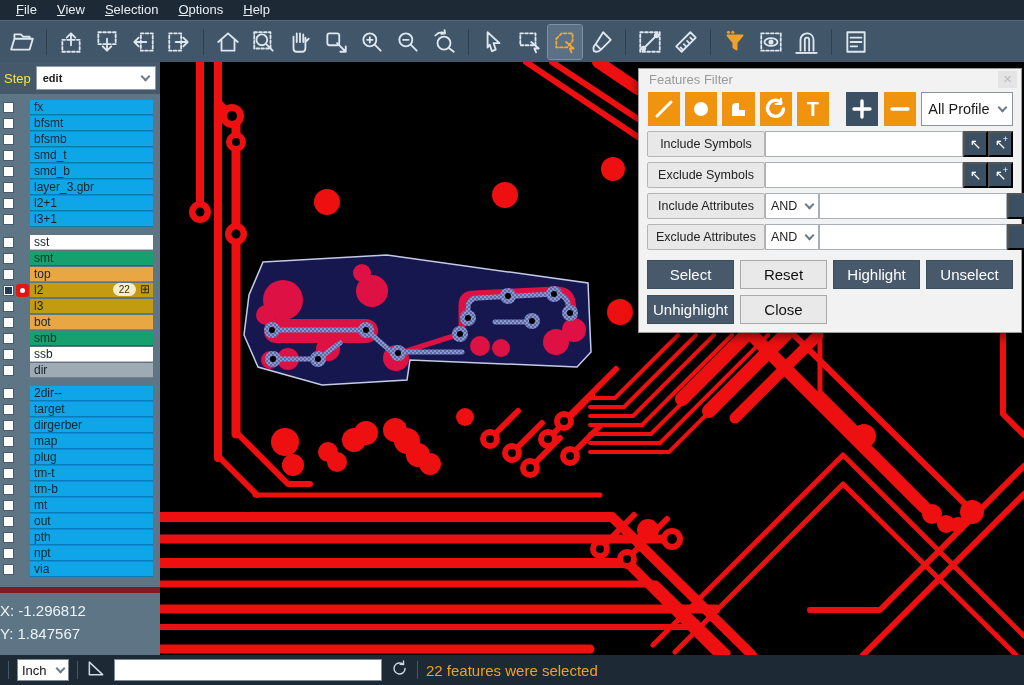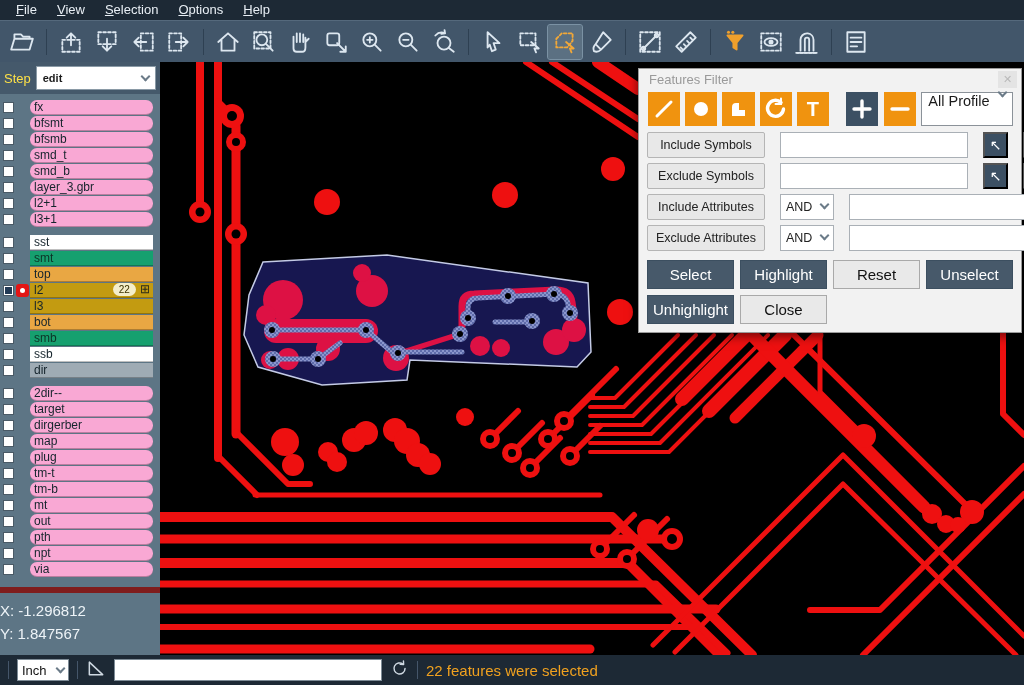--- a/index.html
+++ b/index.html
@@ -31,21 +31,21 @@
   .chev { width:7px; height:7px; border-right:2px solid #6b7b88; border-bottom:2px solid #6b7b88; transform:rotate(45deg); display:inline-block; margin-left:auto; margin-top:-4px;}
   .layerwrap { padding-top:5px; }
   .lgroup { margin-bottom:7px; }
   .lrow { display:flex; align-items:center; height:16px; }
   .cb { width:11px; height:11px; background:#fff; border:1.5px solid #4a5a66; margin-left:3px; flex:0 0 auto; display:flex; align-items:center; justify-content:center;}
   .cb .fill { width:7px; height:7px; background:#223a55; }
   .ind { width:16px; height:14px; flex:0 0 auto; display:flex; align-items:center; justify-content:center;}
   .ind .dot { width:13px; height:13px; background:#e31515; border-radius:3px; display:flex; align-items:center; justify-content:center;}
   .ind .dot i { width:5px; height:5px; background:#fff; border-radius:50%; }
   .bar { flex:1; height:15px; margin-right:7px; font-size:12px; color:#15242c; display:flex; align-items:center; padding:0 3px 0 4px; border-bottom:1px solid rgba(0,0,0,.25); white-space:nowrap; overflow:hidden;}
-  .c-teal { background:#f9a8d4;border-radius:7px; } .c-green { background:#16a06f; color:#0d3326;}
+  .c-teal { background:#0ea5e9; } .c-green { background:#16a06f; color:#0d3326;}
   .c-amber { background:#e9a743; } .c-gold { background:#c39b11; }
   .c-white { background:#ffffff; } .c-gray { background:#9fabb4; }
   .count { margin-left:auto; background:#f4eecb; border-radius:8px; font-size:10px; padding:0 6px; color:#3a3000; line-height:13px;}
   .gridico { font-size:12px; margin-left:4px; color:#2a2a1a; line-height:13px;}
   .sspacer { flex:1 1 auto; }
   .coords { border-top:6px solid #7f1d1d; padding:7px 0 10px; color:#eef4f8; font-size:15px; line-height:1.5;}
 
   
   .canvaswrap { position:relative; width:864px; height:593px; background:#000; overflow:hidden;}
   .canvaswrap > svg { position:absolute; left:0; top:0; }
@@ -53,23 +53,23 @@
   
   .dialog { position:absolute; left:478px; top:6px; width:384px; height:265px; background:#f2f2f2; border:1px solid #9a9a9a; box-shadow:0 3px 10px rgba(0,0,0,.55); display:flex; flex-direction:column;}
   .dtitle { height:24px; display:flex; align-items:center; padding:2px 4px 0 10px; font-size:13px; color:#9a9a9a;}
   .dclose { margin-left:auto; width:19px; height:17px; background:#e4e4e4; color:#b9b9b9; font-size:11px; display:flex; align-items:center; justify-content:center;}
   .dtools { display:flex; align-items:center; padding:4px 8px 5px 9px; gap:5px;}
   .obtn { width:34px; height:34px; background:#f0930f; display:flex; align-items:center; justify-content:center; color:#fff;}
   .obtn svg { stroke:#fff; fill:none; stroke-width:3; stroke-linecap:round;}
   .obtn.navy { background:#3c5063; margin-left:12px;}
   .obtn.minus { margin-left:1px; }
   .obtn .tglyph { font-size:20px; font-weight:bold; color:#fff; }
-  .profile { margin-left:auto; width:96px; height:34px; background:#fff; border:1px solid #8b9299; display:flex; align-items:flex-start; padding:0 6px; font-size:14.5px; color:#1a1a1a;}
+  .profile { margin-left:auto; width:96px; height:34px; background:#fff; border:1px solid #8b9299; display:flex; align-items:center; padding:0 6px; font-size:14.5px; color:#1a1a1a;}
   .frows { padding:0 8px; display:flex; flex-direction:column; gap:4px;}
-  .frow { display:flex; align-items:center; gap:15px; height:27px;}
+  .frow { display:flex; gap:0; height:27px;}
   .flabel { width:118px; height:26px; background:#e8e8e8; border:1px solid #b5b5b5; border-radius:2px; font-size:12.5px; color:#222; display:flex; align-items:center; justify-content:center; flex:0 0 auto;}
   .fand { width:54px; height:26px; background:#fff; border:1px solid #aab0b6; display:flex; align-items:center; padding:0 5px; font-size:12.5px; color:#222; flex:0 0 auto;}
   .finput { flex:1; height:26px; background:#fff; border:1px solid #aab0b6; font-size:13px; padding:0 5px; font-family:"Liberation Sans",sans-serif;}
   .abtn { width:25px; height:26px; background:#3c5063; color:#fff; display:flex; align-items:center; justify-content:center; font-size:14px; flex:0 0 auto; position:relative;}
   .abtn .plus { position:absolute; top:1px; right:3px; font-size:9px; }
   .dbuttons { display:grid; grid-template-columns:1fr 1fr 1fr 1fr; gap:6px; padding:7px 8px 8px; margin-top:2px;}
   .dbtn { height:29px; font-size:15px; display:flex; align-items:center; justify-content:center; border:1px solid #3c4f60; background:#47596a; color:#fff;}
   .dbtn.light { background:#e9e9e9; border:1px solid #a9a9a9; color:#111;}
 
   
@@ -734,22 +734,22 @@
               <div class="fand">
                 <span>AND</span>
                 <span class="chev"></span>
               </div>
               <input class="finput" style="">
               <button class="abtn"></button>
             </div>
           </div>
         <div class="dbuttons">
           <button class="dbtn">Select</button>
+          <button class="dbtn light">Reset</button>
           <button class="dbtn">Highlight</button>
-          <button class="dbtn light">Reset</button>
           <button class="dbtn">Unselect</button>
           <button class="dbtn">Unhighlight</button>
           <button class="dbtn light">Close</button>
         </div>
       </div>
     </div>
   </div>
 
   <div class="statusbar">
     <div class="ssep"></div>

